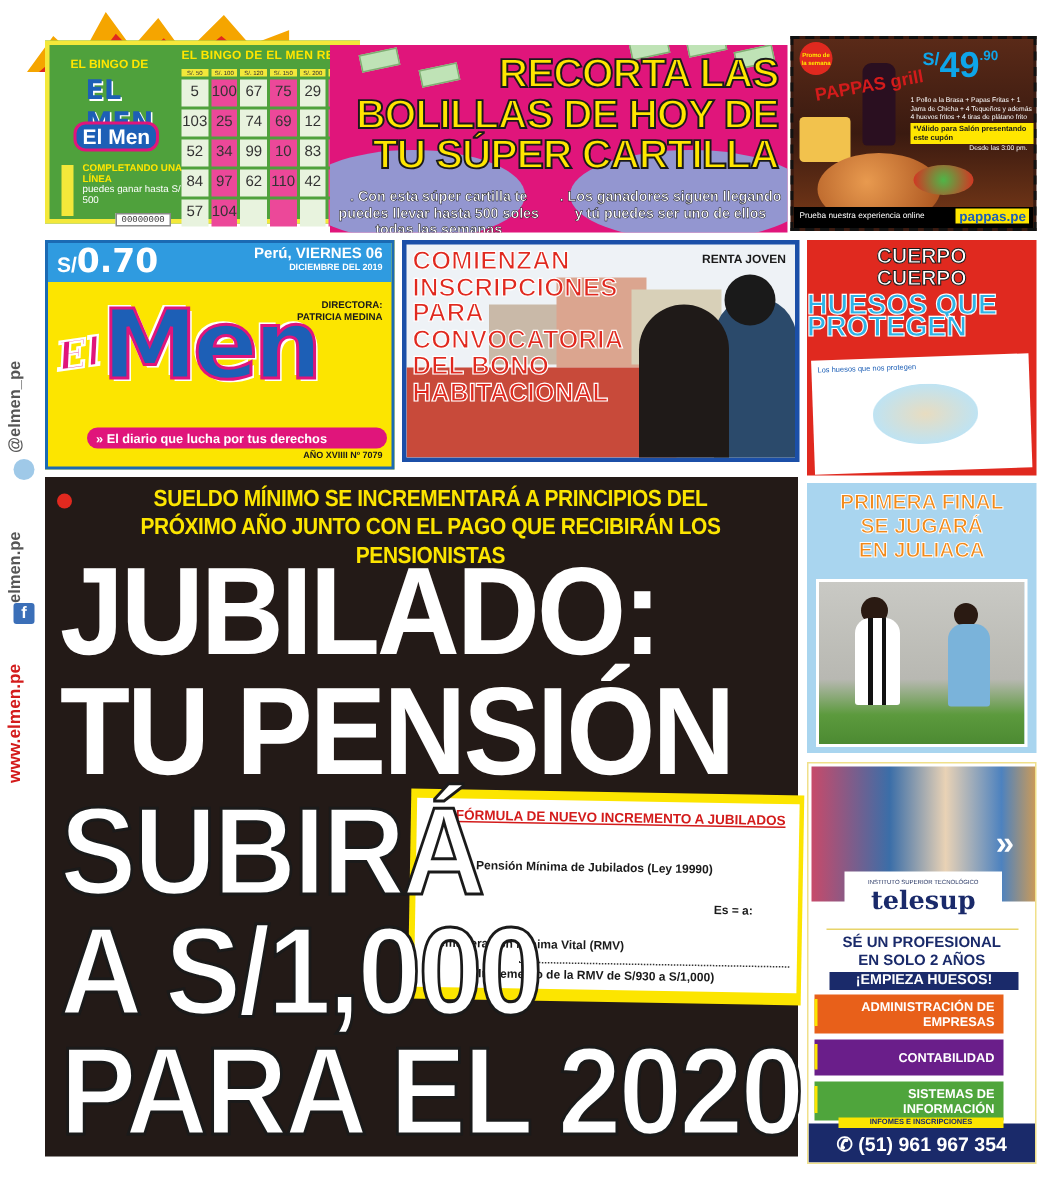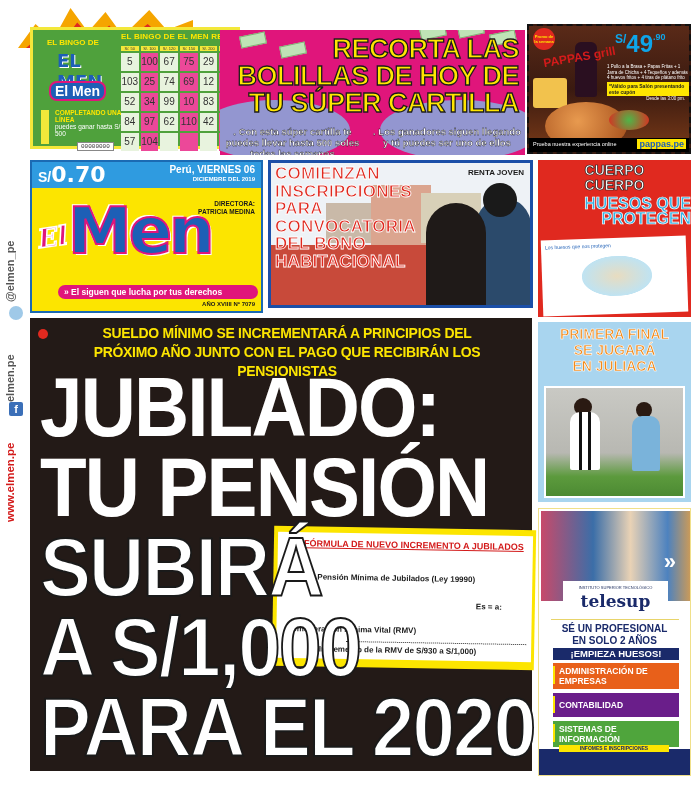--- a/index.html
+++ b/index.html
@@ -85,21 +85,21 @@
   .renta .field { position: absolute; left: 0; top: 82px; width: 180px; height: 60px; background: #c84a3a; }
   .renta .person1 { position: absolute; left: 155px; top: 40px; width: 60px; height: 110px; background: #1f1a18; border-radius: 30px 30px 0 0; }
   .renta .person2 { position: absolute; left: 205px; top: 35px; width: 55px; height: 110px; background: #2b4a6b; border-radius: 28px 28px 0 0; }
   .renta .head2 { position: absolute; left: 212px; top: 20px; width: 34px; height: 34px; background: #1a1a1a; border-radius: 50%; }
   .renta .label { position: absolute; right: 6px; top: 5px; color: #1a1a1a; font-size: 8px; font-weight: bold; }
   .renta .head { position: absolute; left: 4px; top: 2px; color: #e0291f; font-family: "Liberation Sans", sans-serif; font-weight: 900; font-size: 17px; line-height: 17.5px; -webkit-text-stroke: 0.8px #fff; letter-spacing: 0.2px; }
 
   
   .cuerpo { position: absolute; left: 538px; top: 160px; width: 153px; height: 157px; background: #e0291f; overflow: hidden; }
   .cuerpo .t1 { position: absolute; left: 0; top: 3px; width: 100%; text-align: center; color: #fff; font-weight: 900; font-size: 14px; line-height: 15px; -webkit-text-stroke: 0.7px #1a1a1a; }
-  .cuerpo .t2 { position: absolute; left: 0; top: 36px; width: 100%; text-align: right; color: #2fb3e6; font-weight: 900; font-size: 16px; line-height: 15px; -webkit-text-stroke: 0.7px #fff; }
+  .cuerpo .t2 { position: absolute; left: 0; top: 36px; width: 100%; text-align: left; color: #2fb3e6; font-weight: 900; font-size: 19px; line-height: 15px; -webkit-text-stroke: 0.7px #fff; }
   .cuerpo .sheet { position: absolute; left: 4px; top: 78px; width: 145px; height: 76px; background: #fff; transform: rotate(-2deg); }
   .cuerpo .sheet .cap { position: absolute; left: 4px; top: 4px; color: #1d5fb6; font-size: 5px; line-height: 6px; }
   .cuerpo .skeleton { position: absolute; left: 40px; top: 18px; width: 70px; height: 40px; background: radial-gradient(ellipse at center, #e8dcc0 0%, #bfe3f2 70%, transparent 72%); }
 
   
   .lead { position: absolute; left: 30px; top: 318px; width: 502px; height: 453px; background: #231a17; }
   .lead .dot { position: absolute; left: 8px; top: 11px; width: 10px; height: 10px; background: #e0291f; border-radius: 50%; }
   .lead .kicker { position: absolute; left: 22px; top: 5px; width: 470px; text-align: center; color: #fce500; font-family: "Liberation Sans", sans-serif; font-weight: bold; font-size: 15.5px; line-height: 19px; letter-spacing: -0.3px; transform: scaleX(0.9); transform-origin: center; }
   .lead .headline { position: absolute; left: 10px; top: 50px; width: 490px; color: #ffffff; font-family: "Liberation Sans", sans-serif; font-weight: 900; font-size: 83px; line-height: 80px; letter-spacing: -2px; white-space: nowrap; transform: scaleX(0.92); transform-origin: left; }
   .lead .headline div { height: 80px; }
@@ -126,21 +126,21 @@
   
   .telesup { position: absolute; left: 538px; top: 508px; width: 153px; height: 268px; background: #fff; border: 1px solid #f0e08a; overflow: hidden; }
   .telesup .photo { position: absolute; left: 2px; top: 2px; width: 149px; height: 90px; background: linear-gradient(90deg, #c74a6a 0%, #3b6ea8 35%, #e9d2b5 60%, #4d82bf 85%, #c99a5a 100%); }
   .telesup .chev { position: absolute; right: 14px; top: 40px; color: #fff; font-size: 22px; font-weight: bold; }
   .telesup .logo-box { position: absolute; left: 24px; top: 72px; width: 105px; height: 34px; background: #fff; }
   .telesup .inst { position: absolute; left: 0; top: 4px; width: 100%; text-align: center; color: #1a2a5a; font-size: 4px; }
   .telesup .logo { position: absolute; left: 0; top: 10px; width: 100%; text-align: center; color: #1a2a6a; font-family: "DejaVu Serif", serif; font-weight: 900; font-size: 17px; line-height: 20px; }
   .telesup .sep { position: absolute; left: 12px; top: 110px; width: 128px; border-top: 1px solid #e8d46a; }
   .telesup .l1 { position: absolute; left: 0; top: 114px; width: 100%; text-align: center; color: #1a2a6a; font-weight: bold; font-size: 10px; line-height: 12px; }
   .telesup .cta { position: absolute; left: 14px; top: 139px; width: 126px; background: #1a2a6a; color: #fff; font-weight: bold; font-size: 9.5px; line-height: 12px; text-align: center; }
-  .telesup .prog { position: absolute; left: 14px; width: 126px; color: #fff; font-weight: bold; font-size: 8.5px; line-height: 10px; padding: 3px 6px; }
+  .telesup .prog { position: absolute; left: 4px; width: 126px; color: #fff; font-weight: bold; font-size: 8.5px; line-height: 10px; padding: 3px 6px; text-align: right; }
   .telesup .p-a { top: 154px; height: 26px; background: #e8601a; }
   .telesup .p-b { top: 184px; height: 24px; background: #6a1e8a; padding-top: 7px; }
   .telesup .p-c { top: 212px; height: 26px; background: #4fa53c; }
   .telesup .prog::before { content: ""; position: absolute; left: 0; top: 3px; width: 2px; height: 70%; background: #fce500; }
   .telesup .foot { position: absolute; left: 0; bottom: 0; width: 100%; height: 26px; background: #1a2a6a; }
   .telesup .infom { position: absolute; left: 20px; top: -4px; width: 110px; background: #fce500; color: #1a2a6a; font-size: 5px; font-weight: bold; text-align: center; line-height: 7px; }
   .telesup .phone { position: absolute; left: 0; top: 6px; width: 100%; text-align: center; color: #fff; font-weight: bold; font-size: 13px; line-height: 16px; }
 </style>
 </head>
 <body>
@@ -253,21 +253,21 @@
   <div class="masthead">
     <div class="pricebar">
       <span class="price"><span class="cur">S/</span><span>0.70</span></span>
       <span class="date1">Perú, VIERNES 06</span>
       <span class="date2">DICIEMBRE DEL 2019</span>
     </div>
     <span class="dir1">DIRECTORA:</span>
     <span class="dir2">PATRICIA MEDINA</span>
     <span class="logo-men">Men</span>
     <span class="logo-el">El</span>
-    <span class="slogan">» El siguen que lucha por tus derechos</span>
+    <span class="slogan">» El diario que lucha por tus derechos</span>
     <span class="issue">AÑO XVIIII   Nº 7079</span>
   </div>
 
   <div class="renta">
     <div class="inner">
       <span class="bldg2"></span>
       <span class="bldg1"></span>
       <span class="bldg3"></span>
       <span class="field"></span>
       <span class="person2"></span>
@@ -349,16 +349,17 @@
     <div class="l1">
       <div>SÉ UN PROFESIONAL</div>
       <div>EN SOLO 2 AÑOS</div>
     </div>
     <div class="cta">¡EMPIEZA HUESOS!</div>
     <div class="prog p-a">ADMINISTRACIÓN DE EMPRESAS</div>
     <div class="prog p-b">CONTABILIDAD</div>
     <div class="prog p-c">SISTEMAS DE INFORMACIÓN</div>
     <div class="foot">
       <div class="infom">INFOMES E INSCRIPCIONES</div>
+      <div class="phone"><span>✆ </span><span>(51) 961 967 354</span></div>
     </div>
   </div>
 
 </div>
 
 </body></html>

